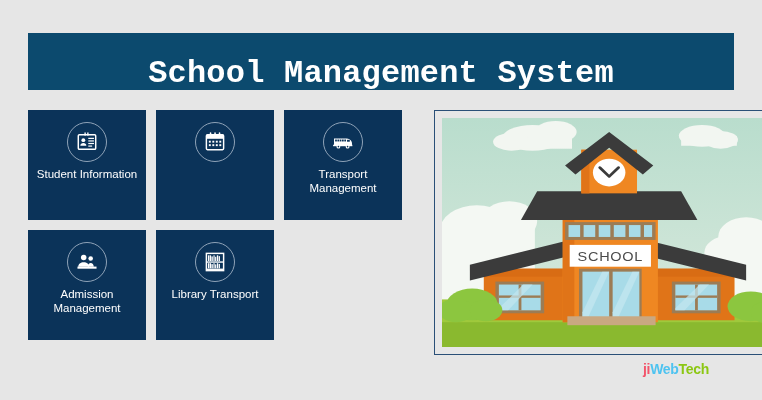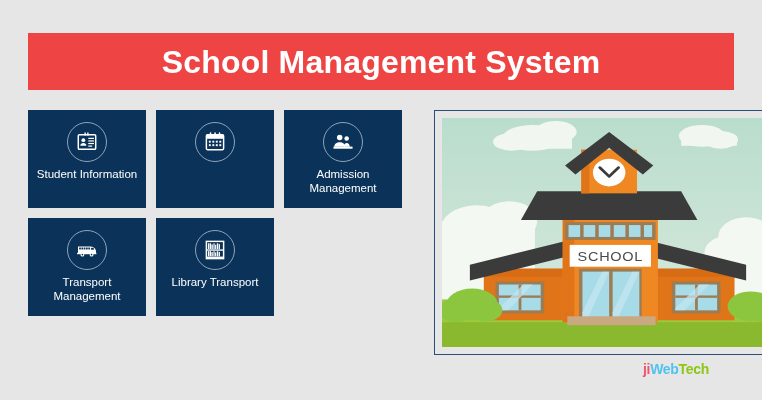--- a/index.html
+++ b/index.html
@@ -21,24 +21,25 @@
     height: 400px;
   }
 
   
   .header-bar {
     position: absolute;
     left: 28px;
     top: 33px;
     width: 706px;
     height: 57px;
-    background: #ef4444;
+    background: #0c4a6e;
     display: flex;
-    align-items: center;
+    align-items: flex-end;
     justify-content: center;
+    font-family: Liberation Mono, monospace;
   }
   .header-title {
     color: #ffffff;
     font-size: 32px;
     font-weight: bold;
     letter-spacing: 0.2px;
     line-height: 1;
     white-space: nowrap;
   }
 
@@ -47,21 +48,21 @@
     position: absolute;
     left: 28px;
     top: 110px;
     width: 390px;
     display: flex;
     flex-wrap: wrap;
     gap: 10px 10px;
   }
   .card {
     width: 118px;
-    height: 98px;
+    height: 110px;
     background: #0b3359;
     display: flex;
     flex-direction: column;
     align-items: center;
     justify-content: flex-start;
     padding-top: 12px;
     box-sizing: border-box;
   }
   .card-icon-ring {
     width: 40px;
@@ -166,48 +167,48 @@
           <rect x="9.1" y="14.4" width="2.1" height="2.1" fill="#ffffff"></rect>
           <rect x="12.9" y="14.4" width="2.1" height="2.1" fill="#ffffff"></rect>
           <rect x="16.7" y="14.4" width="2.1" height="2.1" fill="#ffffff"></rect>
         </svg>
       </span>
     </div>
 
     <div class="card">
       <span class="card-icon-ring">
         <svg viewBox="0 0 24 24" width="22" height="22" aria-hidden="true">
-          <circle cx="8.4" cy="7.2" r="3.0" fill="#ffffff"></circle>
-          <circle cx="16.0" cy="8.2" r="2.5" fill="#ffffff"></circle>
-          <path d="M2.4 17.2c0-3.2 2.7-5.0 6.0-5.0s6.0 1.8 6.0 5.0z" fill="#ffffff"></path>
-          <path d="M12.8 17.2c0-2.7 1.6-4.2 3.3-4.2s3.3 1.5 3.3 4.2z" fill="#ffffff"></path>
-          <rect x="1.6" y="17.0" width="20.8" height="2.3" fill="#ffffff"></rect>
-        </svg>
-      </span>
-      <span class="card-label">Admission Management</span>
-    </div>
-
-    <div class="card">
-      <span class="card-icon-ring">
-        <svg viewBox="0 0 24 24" width="22" height="22" aria-hidden="true">
           <path d="M2.2 8.2h13.6c2.6 0 5.0 1.6 5.6 3.6l.4 1.4v2.4H2.2z" fill="#ffffff"></path>
           <rect x="3.4" y="9.3" width="1.9" height="2.1" fill="#0b3359"></rect>
           <rect x="5.9" y="9.3" width="1.9" height="2.1" fill="#0b3359"></rect>
           <rect x="8.4" y="9.3" width="1.9" height="2.1" fill="#0b3359"></rect>
           <rect x="10.9" y="9.3" width="1.9" height="2.1" fill="#0b3359"></rect>
           <rect x="13.4" y="9.3" width="1.9" height="2.1" fill="#0b3359"></rect>
           <rect x="16.4" y="9.6" width="3.0" height="2.1" fill="#0b3359"></rect>
           <rect x="1.2" y="15.0" width="21.0" height="1.6" fill="#ffffff"></rect>
           <circle cx="7.0" cy="17.1" r="2.1" fill="#ffffff"></circle>
           <circle cx="7.0" cy="17.1" r="0.9" fill="#0b3359"></circle>
           <circle cx="17.0" cy="17.1" r="2.1" fill="#ffffff"></circle>
           <circle cx="17.0" cy="17.1" r="0.9" fill="#0b3359"></circle>
         </svg>
       </span>
       <span class="card-label">Transport Management</span>
+    </div>
+
+    <div class="card">
+      <span class="card-icon-ring">
+        <svg viewBox="0 0 24 24" width="22" height="22" aria-hidden="true">
+          <circle cx="8.4" cy="7.2" r="3.0" fill="#ffffff"></circle>
+          <circle cx="16.0" cy="8.2" r="2.5" fill="#ffffff"></circle>
+          <path d="M2.4 17.2c0-3.2 2.7-5.0 6.0-5.0s6.0 1.8 6.0 5.0z" fill="#ffffff"></path>
+          <path d="M12.8 17.2c0-2.7 1.6-4.2 3.3-4.2s3.3 1.5 3.3 4.2z" fill="#ffffff"></path>
+          <rect x="1.6" y="17.0" width="20.8" height="2.3" fill="#ffffff"></rect>
+        </svg>
+      </span>
+      <span class="card-label">Admission Management</span>
     </div>
 
     <div class="card">
       <span class="card-icon-ring">
         <svg viewBox="0 0 24 24" width="22" height="22" aria-hidden="true">
           <rect x="2.6" y="2.6" width="18.8" height="18.8" fill="none" stroke="#ffffff" stroke-width="1.6"></rect>
           <rect x="2.6" y="11.3" width="18.8" height="1.5" fill="#ffffff"></rect>
           <rect x="2.6" y="19.2" width="18.8" height="1.5" fill="#ffffff"></rect>
           <rect x="4.3" y="4.7" width="1.5" height="6.2" fill="#ffffff"></rect>
           <rect x="6.2" y="4.7" width="1.5" height="6.2" fill="#ffffff"></rect>

